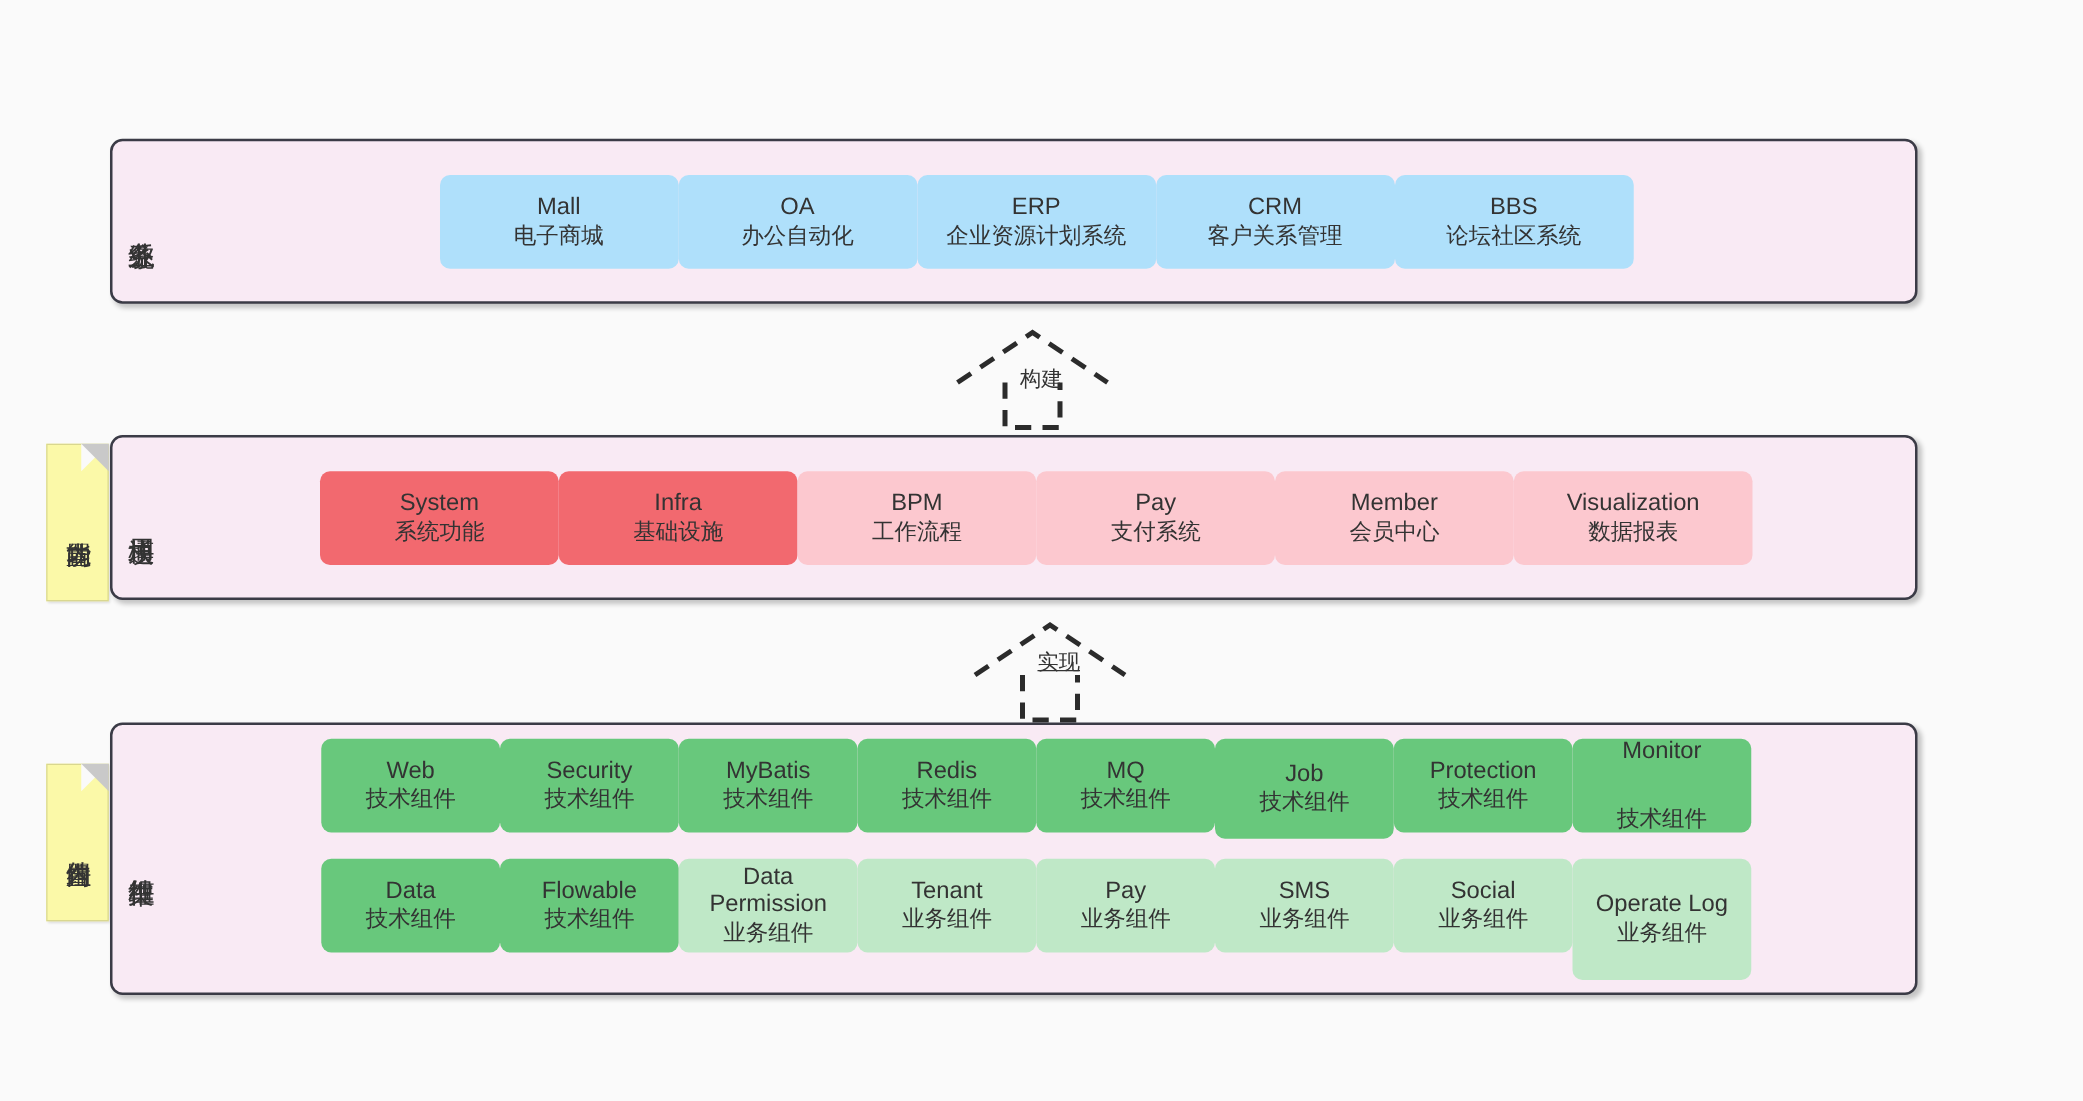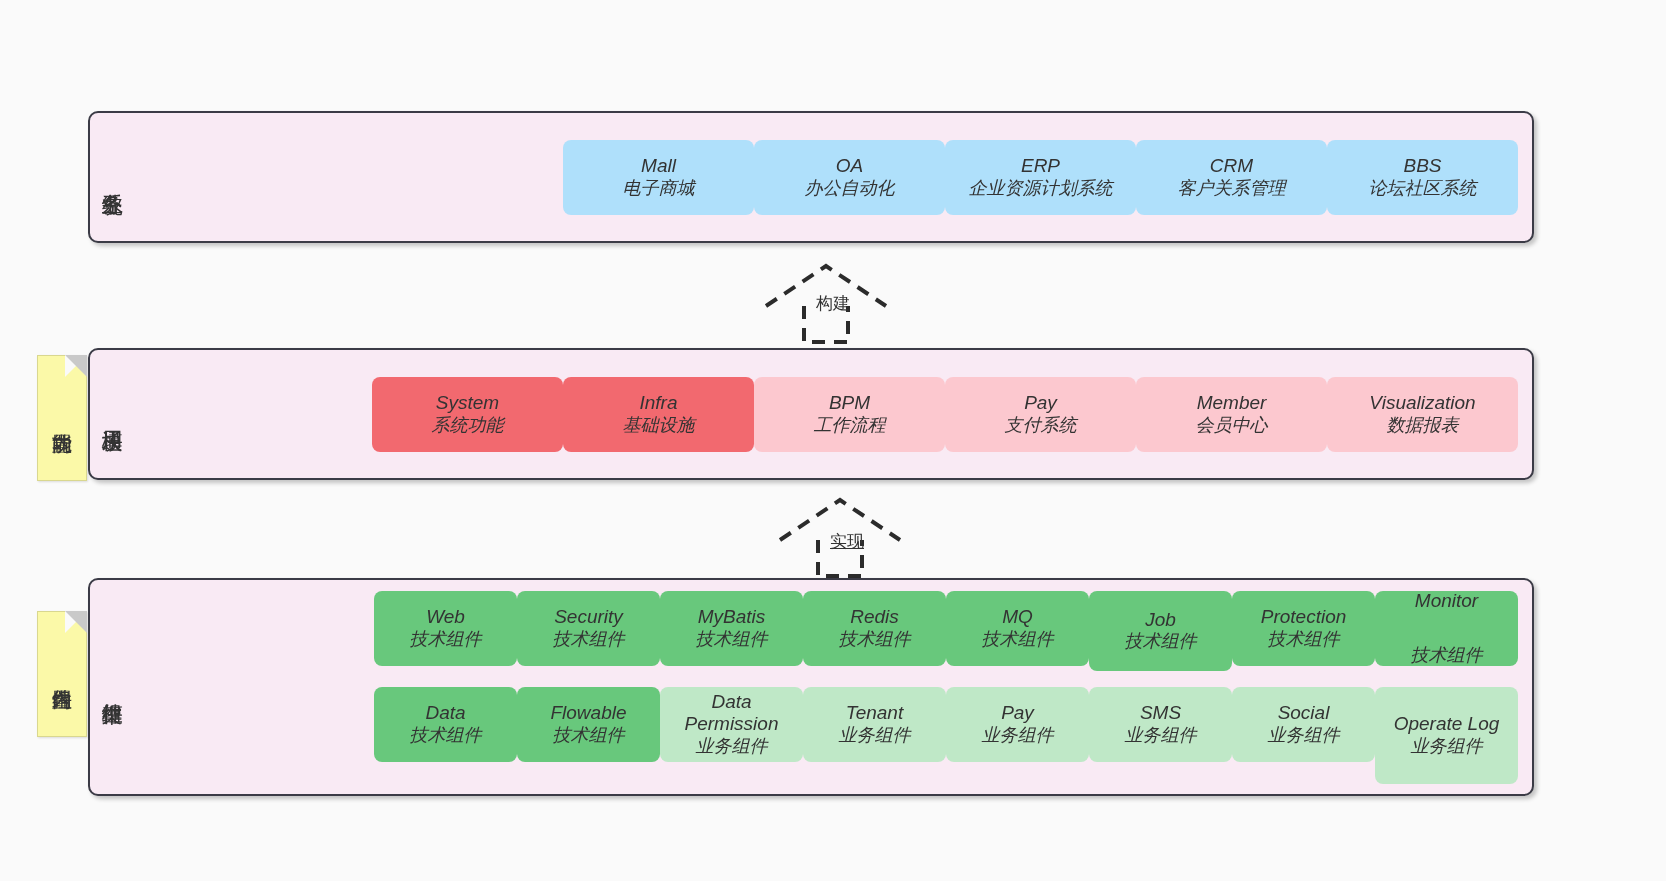--- a/index.html
+++ b/index.html
@@ -58,22 +58,21 @@
     flex-direction: column;
     justify-content: center;
     gap: 16px;
     padding: 0 14px 0 6px;
   }
 
   .row {
     display: flex;
     flex-direction: row;
     gap: 0px;
-    justify-content: flex-end;
-    font-style: italic;
+    justify-content: center;
   }
 
   
   .node {
     box-sizing: border-box;
     border-radius: 8px;
     display: flex;
     flex-direction: column;
     align-items: center;
     justify-content: center;
@@ -229,21 +228,21 @@
 
       </div>
     </div>
   </div>
 
   <div class="arrow" style="left:772px; top:492px;">
     <svg width="180" height="92" viewBox="0 0 180 92">
       <path d="M 8 48 L 68 8 L 128 48" fill="none" stroke="#2b2b2b" stroke-width="4" stroke-dasharray="13,9" stroke-linecap="butt"></path>
       <path d="M 46 48 L 46 84 L 90 84 L 90 48" fill="none" stroke="#2b2b2b" stroke-width="4" stroke-dasharray="13,9" stroke-linecap="butt"></path>
     </svg>
-    <div class="arrow-label" style="left:58px; top:38px;text-decoration:underline;">实现</div>
+    <div class="arrow-label" style="left:58px; top:26px;text-decoration:underline;">实现</div>
   </div>
 
   <div class="note" style="left:37px; top:611px; width:50px; height:126px;">
     <span class="fold-bg"></span>
     <span class="fold"></span>
     <span>内置组件</span>
   </div>
 
   <div class="layer" id="layer-framework" style="left:88px; top:578px; width:1446px; height:218px;">
     <div class="layer-title">框架组件</div>

